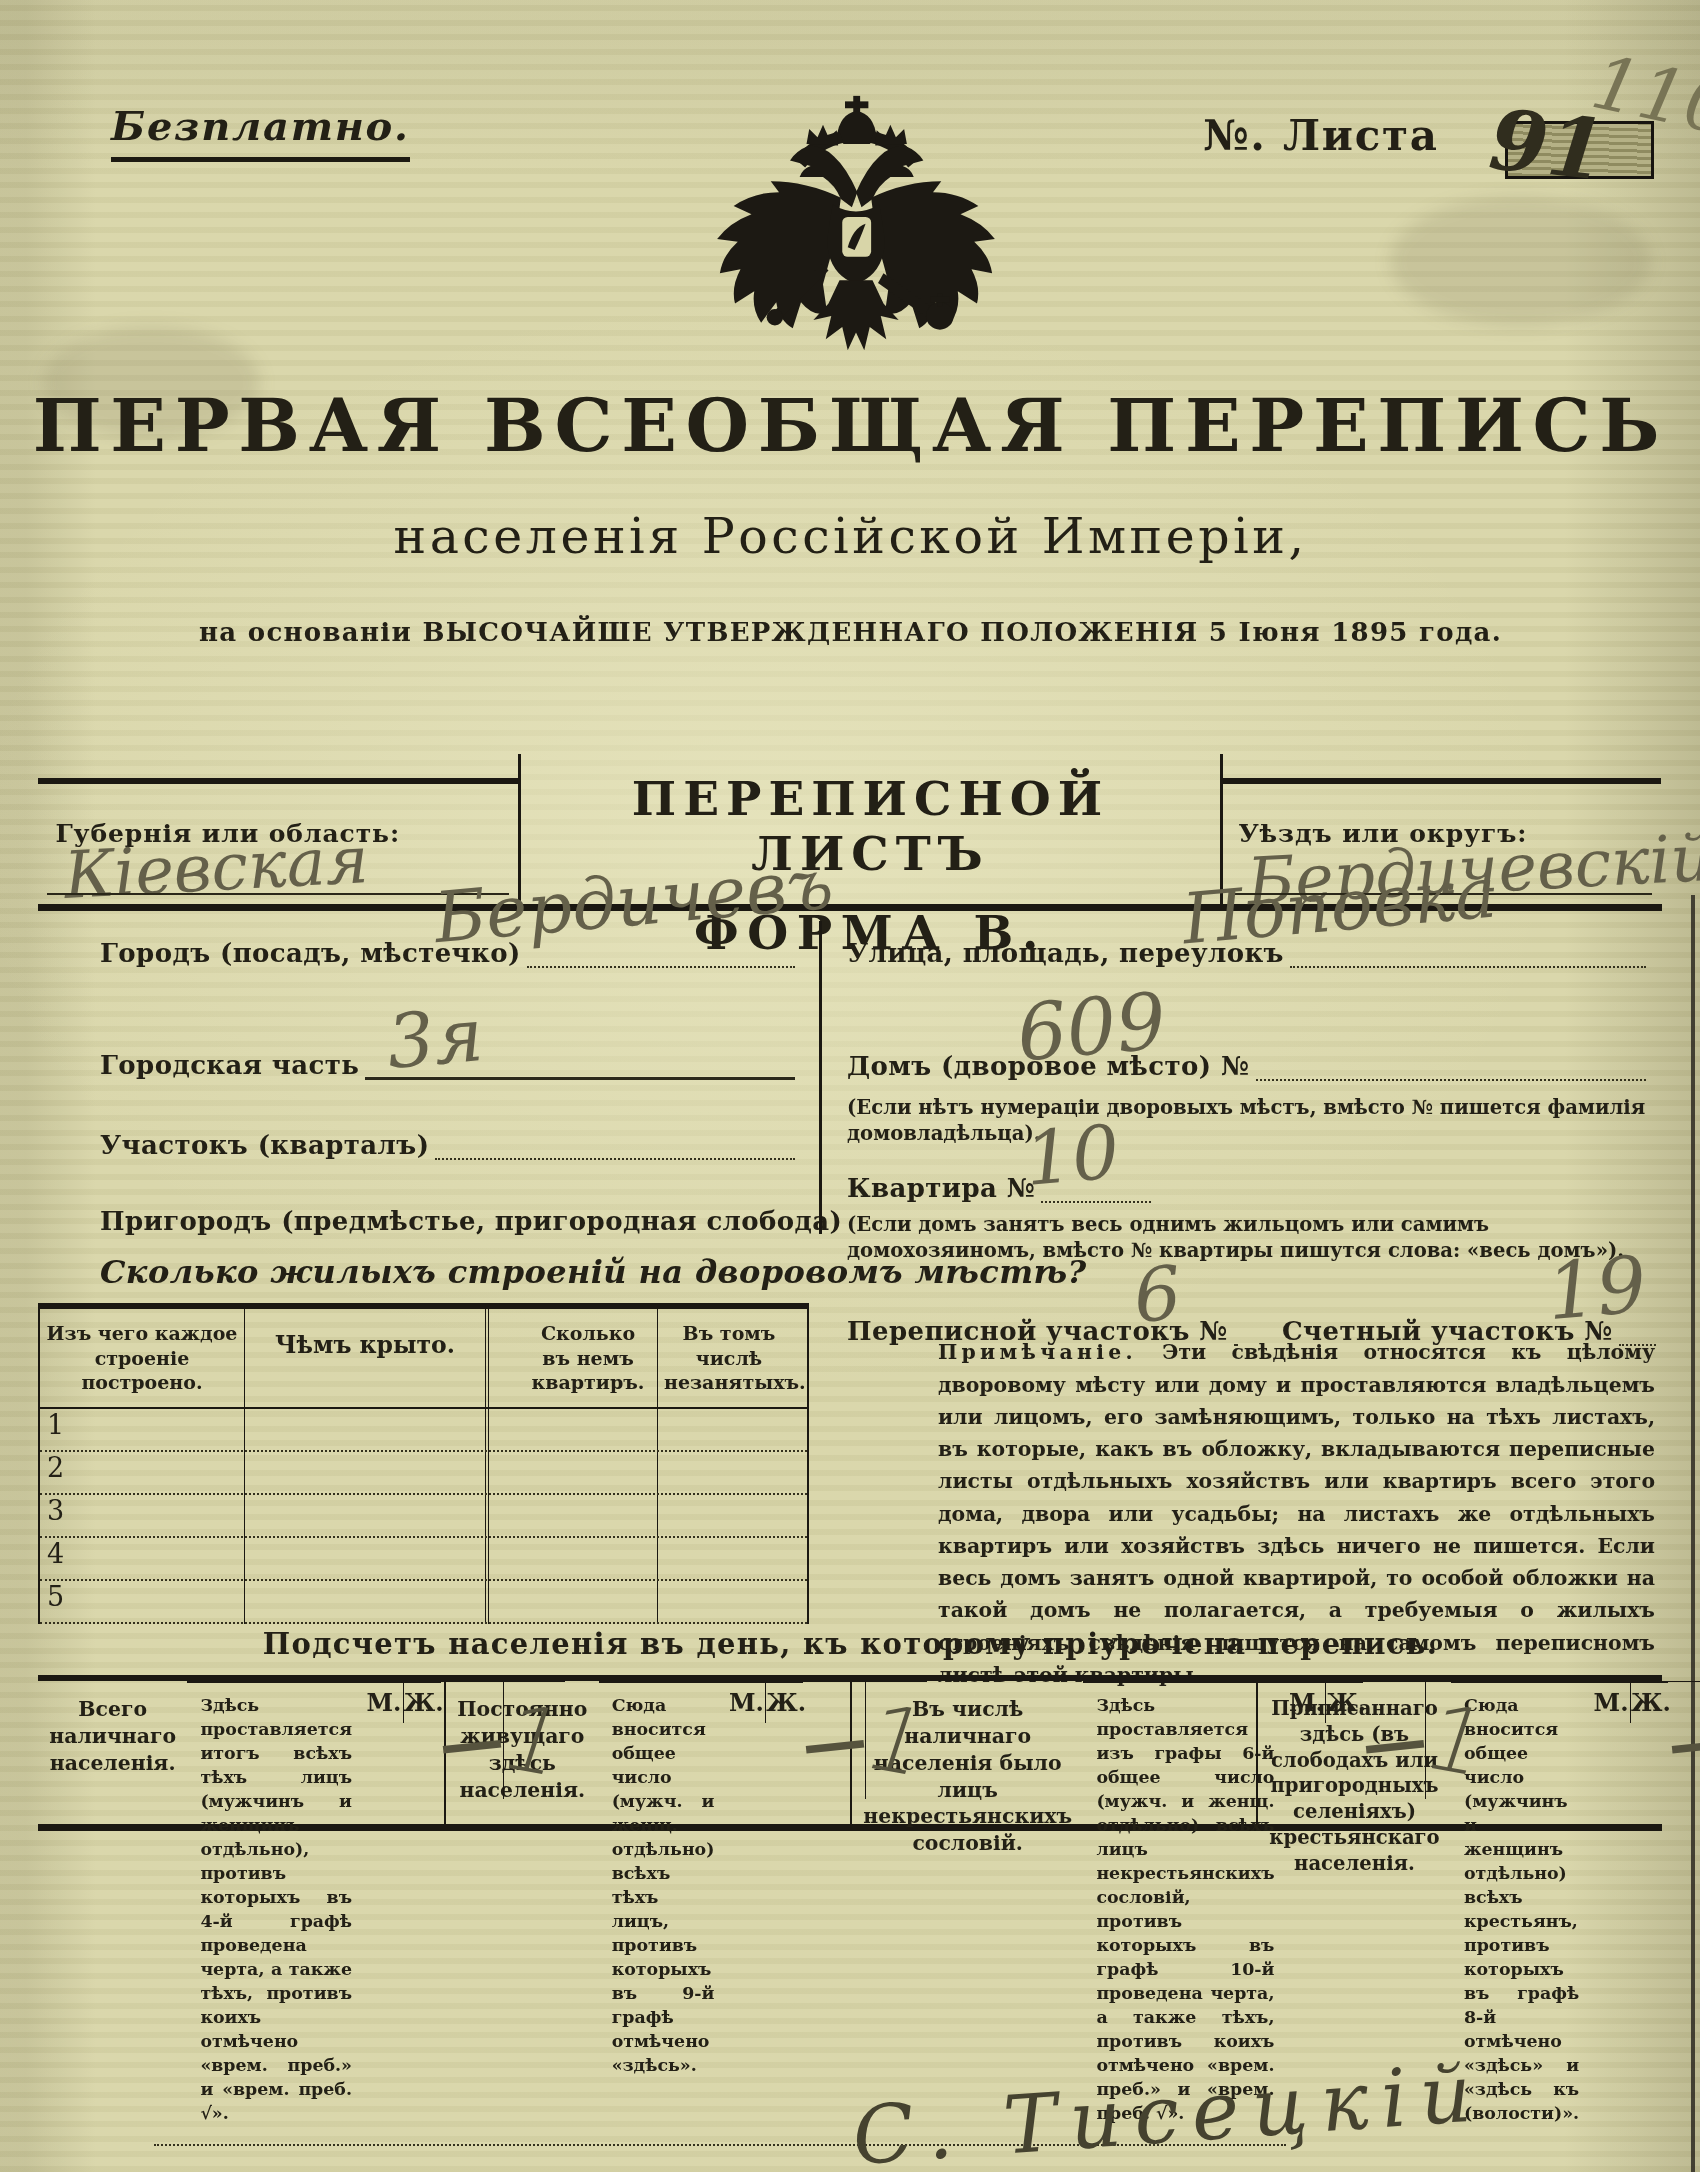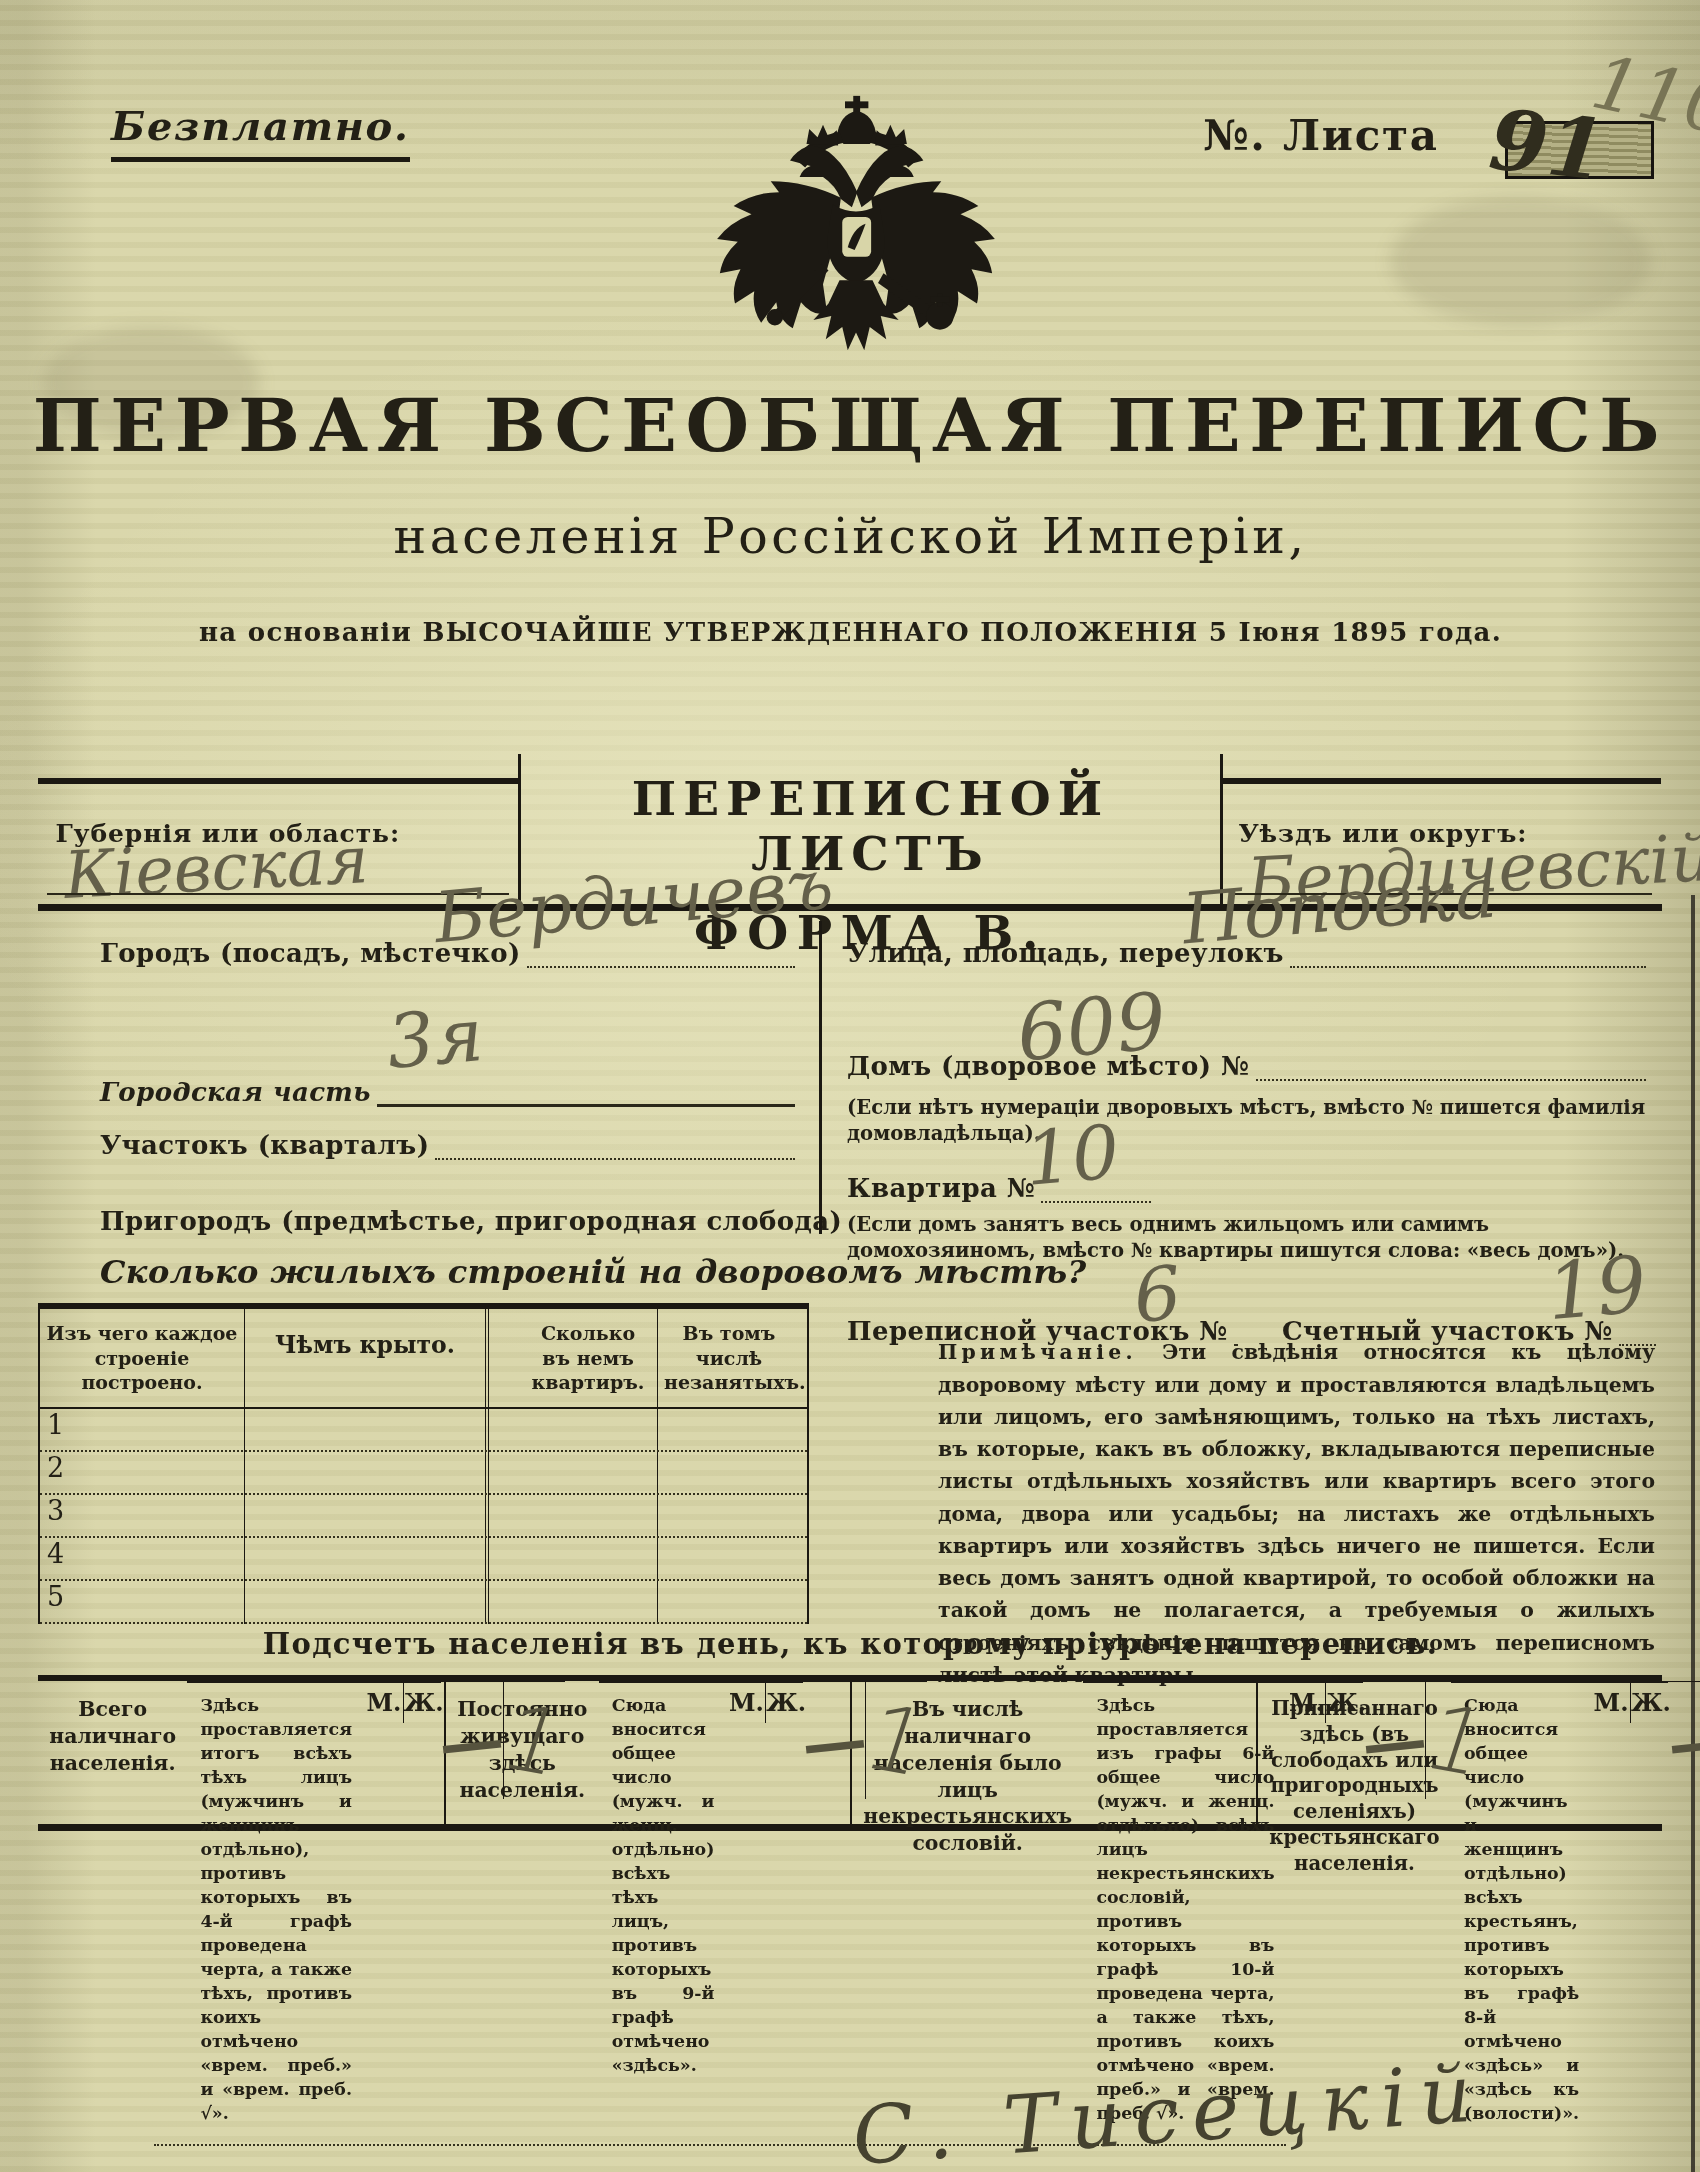--- a/index.html
+++ b/index.html
@@ -167,21 +167,21 @@
     <div class="hdr-writeline"></div>
   </div>
 </div>
 
 <div class="field-row" style="left:100px;top:938px;width:695px;">
   <span class="field-label">Городъ (посадъ, мѣстечко)</span>
   <span class="fill-dots"></span>
 </div>
 <div class="hand-val hand" style="left:434px;top:860px;font-size:70px;">Бердичевъ</div>
 
-<div class="field-row" style="left:100px;top:1077px;width:695px;font-style:italic;">
+<div class="field-row" style="left:100px;top:1050px;width:695px;">
   <span class="field-label">Городская часть</span>
   <span class="fill-solid"></span>
 </div>
 <div class="hand-val hand" style="left:387px;top:995px;font-size:74px;">3я</div>
 
 <div class="field-row" style="left:100px;top:1130px;width:695px;">
   <span class="field-label">Участокъ (кварталъ)</span>
   <span class="fill-dots"></span>
 </div>
 

